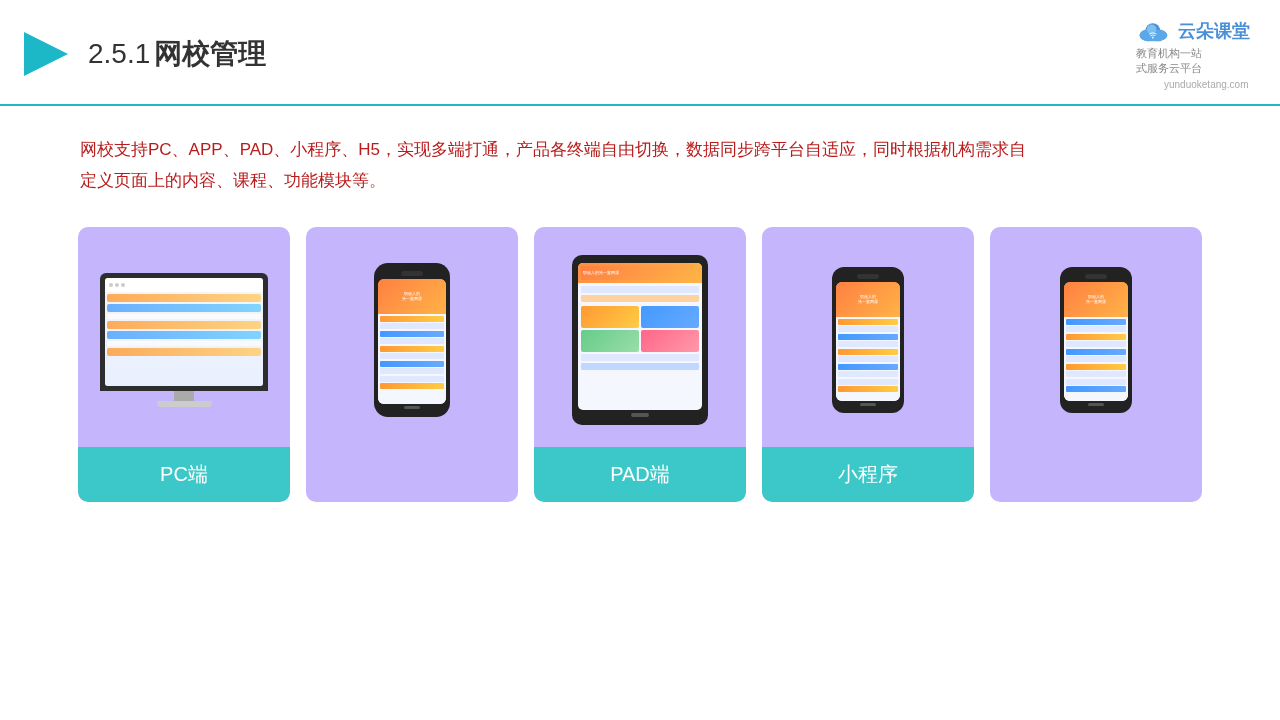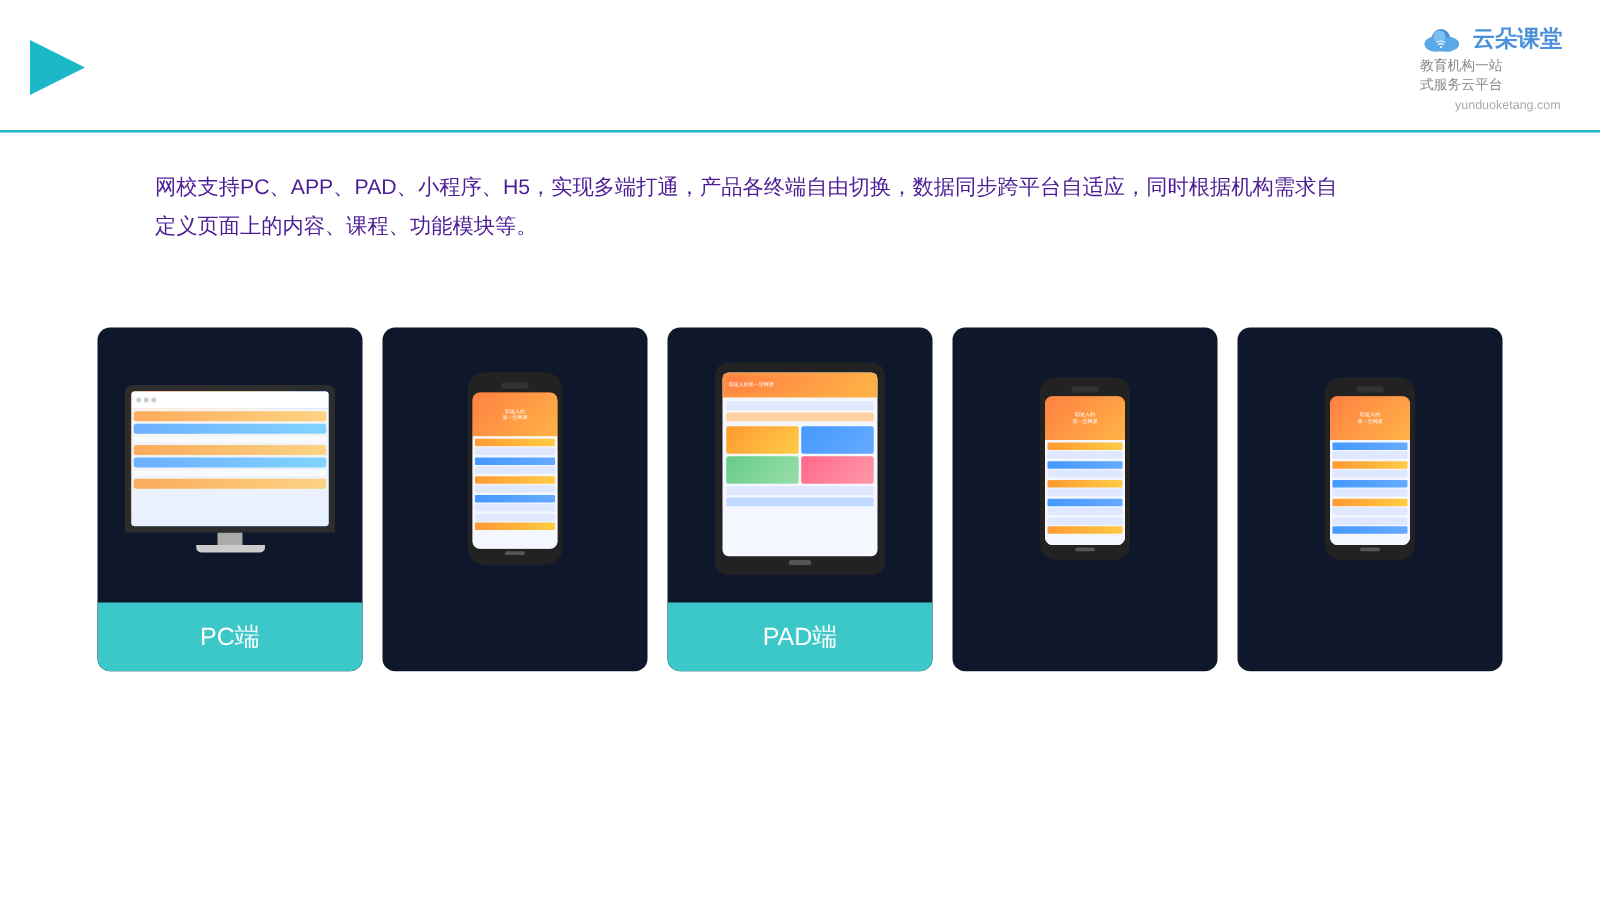--- a/index.html
+++ b/index.html
@@ -71,44 +71,42 @@
     
     .cloud-icon-svg {
       width: 36px;
       height: 26px;
     }
 
     
     .description {
       padding: 28px 60px 20px 80px;
       font-size: 17px;
-      color: #4c1d95;
+      color: #b91c1c;
       line-height: 1.85;
       max-width: 1100px;
-      margin-left: 44px;
     }
 
     
     .cards-container {
       display: flex;
       gap: 16px;
       padding: 10px 60px 0 60px;
       justify-content: center;
     }
 
     .card {
-      background: #0f172a;
+      background: #c4b5fd;
       border-radius: 10px;
       width: 212px;
       display: flex;
       flex-direction: column;
       align-items: center;
       overflow: hidden;
       flex-shrink: 0;
-      margin-top: 35px;
     }
 
     .card-image-area {
       width: 100%;
       height: 220px;
       display: flex;
       align-items: center;
       justify-content: center;
       padding: 16px 10px 10px;
       position: relative;
@@ -349,20 +347,23 @@
   </style>
 </head>
 <body>
 
 <div class="header">
   <div class="header-left">
 
     <svg class="play-icon" viewBox="0 0 52 52">
       <polygon points="4,4 48,26 4,48" fill="#1cb8c7"></polygon>
     </svg>
+    <h1 class="page-title">
+      <span class="page-title-num">2.5.1</span><span>网校管理</span>
+    </h1>
   </div>
 
   <div class="logo-area">
     <div class="logo-cloud">
 
       <svg class="cloud-icon-svg" viewBox="0 0 60 42">
         <ellipse cx="20" cy="28" rx="14" ry="10" fill="#4a90d9" opacity="0.85"></ellipse>
         <ellipse cx="36" cy="28" rx="16" ry="10" fill="#4a90d9" opacity="0.85"></ellipse>
         <ellipse cx="28" cy="20" rx="12" ry="12" fill="#4a90d9"></ellipse>
         <ellipse cx="20" cy="28" rx="14" ry="9" fill="#5ba8e8"></ellipse>
@@ -489,20 +490,21 @@
             <div class="phone-row"></div>
             <div class="phone-row-blue"></div>
             <div class="phone-row"></div>
             <div class="phone-row"></div>
             <div class="phone-row-orange"></div>
           </div>
         </div>
         <div class="phone-home"></div>
       </div>
     </div>
+    <div class="card-label">小程序</div>
   </div>
 
   <div class="card">
     <div class="card-image-area">
       <div class="mini-phone-frame">
         <div class="phone-notch"></div>
         <div class="phone-screen">
           <div class="phone-screen-top">
             <div class="phone-screen-top-text">职途人的<br>第一堂网课</div>
           </div>

